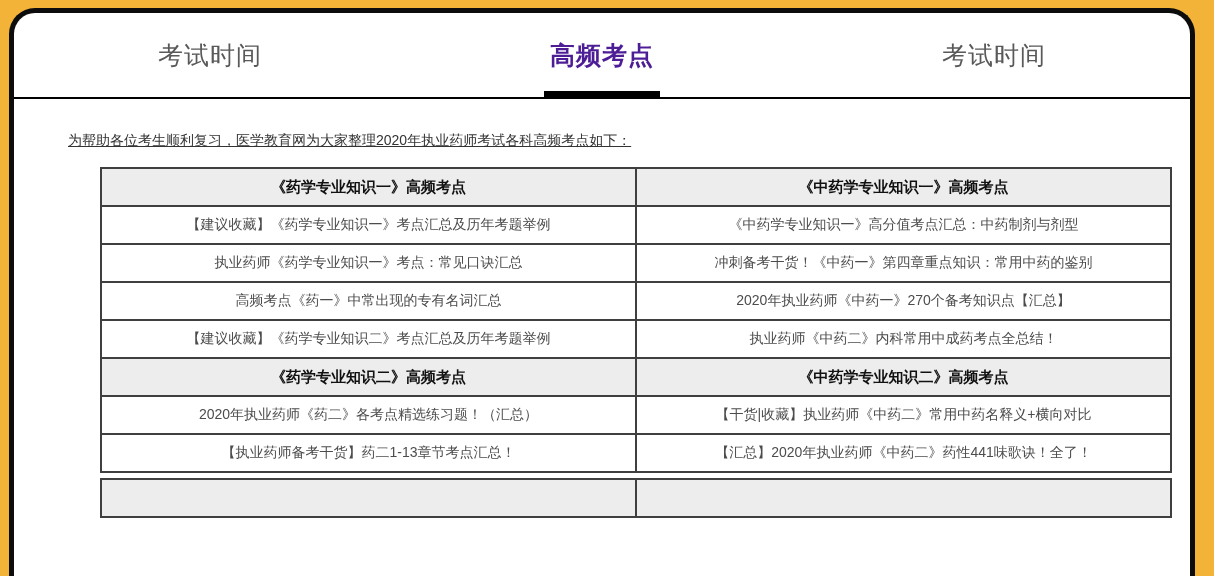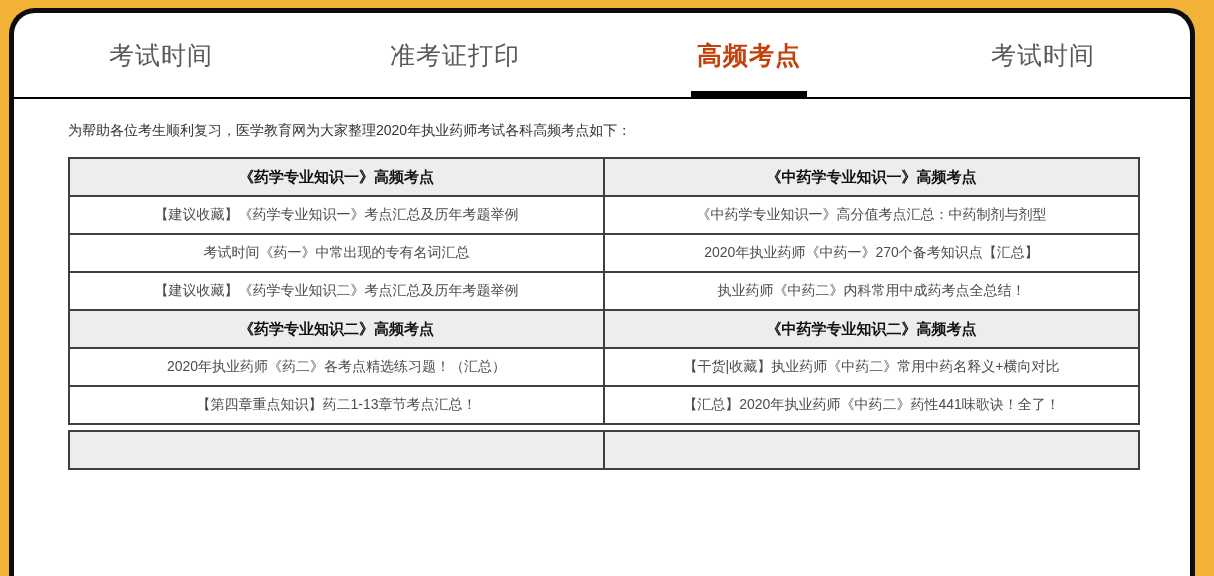--- a/index.html
+++ b/index.html
@@ -42,47 +42,49 @@
     height: 100%;
     display: flex;
     align-items: center;
     justify-content: center;
     font-size: 25px;
     color: #595959;
     letter-spacing: 1px;
     cursor: pointer;
   }
   .tab.active {
-    color: #c2410c;
+    color: #4c1d95;
     font-weight: bold;
   }
   .tab .underline {
     position: absolute;
     left: 50%;
     bottom: -2px;
     transform: translateX(-50%);
     width: 116px;
     height: 8px;
     background: #000000;
   }
   
   .content {
     padding: 0 54px;
   }
   .intro {
-    margin-top: 23px;
+    margin-top: 33px;
     font-size: 14px;
     color: #333333;
     line-height: 16px;
+    text-decoration: underline;
   }
   table.topics {
     width: 1072px;
     margin-top: 19px;
     border-collapse: collapse;
     table-layout: fixed;
+    margin-left: 32px;
   }
   table.topics.next {
     margin-top: 5px;
   }
   table.topics th, table.topics td {
     border: 2px solid #3f3f3f;
     height: 38px;
     box-sizing: border-box;
     text-align: center;
     vertical-align: middle;
@@ -103,21 +105,20 @@
   }
 </style>
 </head>
 <body>
 
 <div class="page-frame">
   <div class="card">
 
     <div class="tabbar">
       <div class="tab">考试时间</div>
-      <div class="tab">准考证打印</div>
       <div class="tab active">
         <span>高频考点</span>
         <span class="underline"></span>
       </div>
       <div class="tab">考试时间</div>
     </div>
 
     <div class="content">
       <p class="intro">为帮助各位考生顺利复习，医学教育网为大家整理2020年执业药师考试各科高频考点如下：</p>
 
@@ -125,37 +126,41 @@
         <tbody>
           <tr>
             <th>《药学专业知识一》高频考点</th>
             <th>《中药学专业知识一》高频考点</th>
           </tr>
           <tr>
             <td>【建议收藏】《药学专业知识一》考点汇总及历年考题举例</td>
             <td>《中药学专业知识一》高分值考点汇总：中药制剂与剂型</td>
           </tr>
           <tr>
-            <td>考试时间《药一》中常出现的专有名词汇总</td>
+            <td>执业药师《药学专业知识一》考点：常见口诀汇总</td>
+            <td>冲刺备考干货！《中药一》第四章重点知识：常用中药的鉴别</td>
+          </tr>
+          <tr>
+            <td>高频考点《药一》中常出现的专有名词汇总</td>
             <td>2020年执业药师《中药一》270个备考知识点【汇总】</td>
           </tr>
           <tr>
             <td>【建议收藏】《药学专业知识二》考点汇总及历年考题举例</td>
             <td>执业药师《中药二》内科常用中成药考点全总结！</td>
           </tr>
           <tr>
             <th>《药学专业知识二》高频考点</th>
             <th>《中药学专业知识二》高频考点</th>
           </tr>
           <tr>
             <td>2020年执业药师《药二》各考点精选练习题！（汇总）</td>
             <td>【干货|收藏】执业药师《中药二》常用中药名释义+横向对比</td>
           </tr>
           <tr>
-            <td>【第四章重点知识】药二1-13章节考点汇总！</td>
+            <td>【执业药师备考干货】药二1-13章节考点汇总！</td>
             <td>【汇总】2020年执业药师《中药二》药性441味歌诀！全了！</td>
           </tr>
         </tbody>
       </table>
 
       <table class="topics next">
         <tbody>
           <tr>
             <th></th>
             <th></th>

